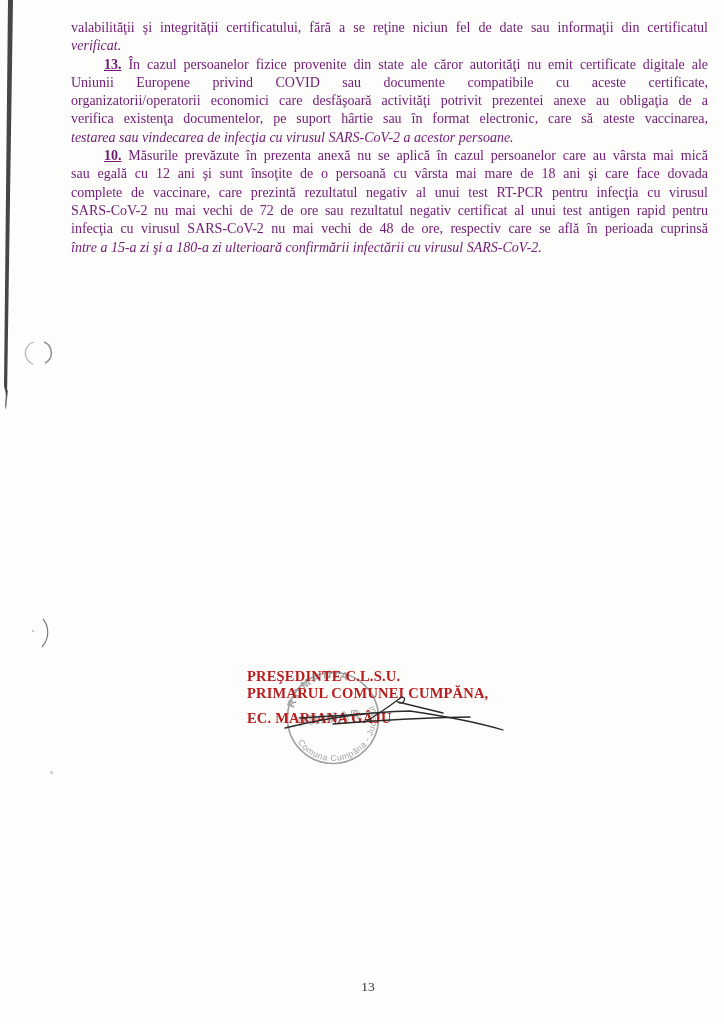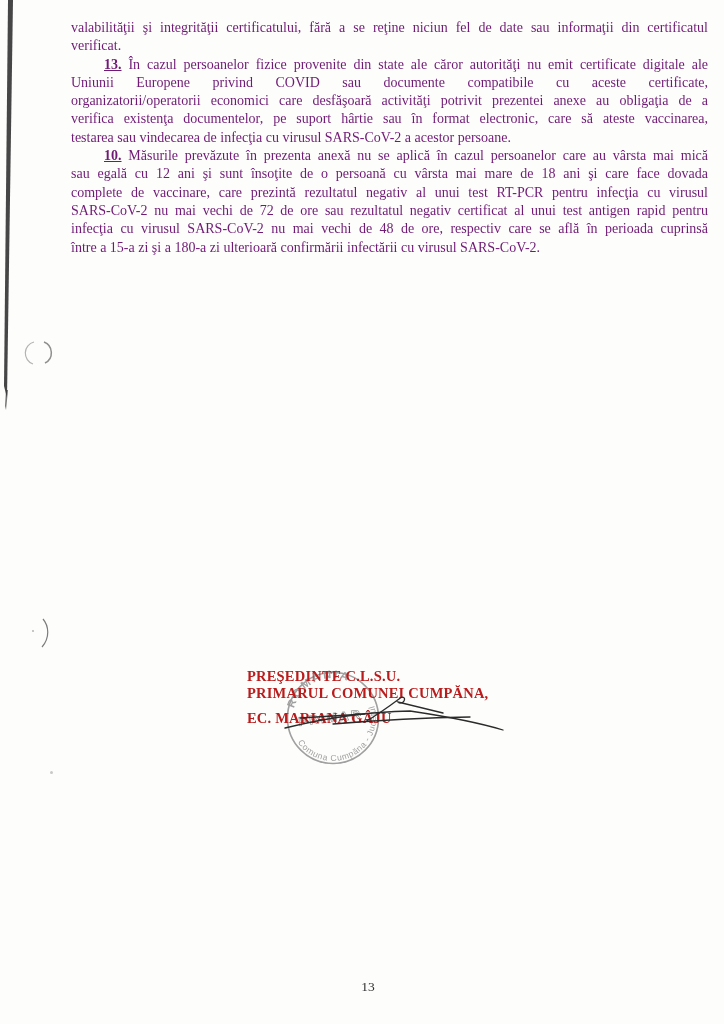--- a/index.html
+++ b/index.html
@@ -12,21 +12,21 @@
 
   
   .doc-body{
     position:absolute;left:71px;top:19px;width:637px;
     font-size:14px;line-height:18.3px;color:#701a75;
   }
   .doc-body .line{
     text-align:justify;text-align-last:justify;
     white-space:normal;
   }
-  .doc-body .line.last{text-align-last:left;}
+  .doc-body .line.last{text-align-last:left;font-style:italic;}
   .doc-body .line.indent{text-indent:33px;}
   .doc-body b{font-weight:bold;text-decoration:underline;}
 
   
   .sig-block{
     position:absolute;left:247px;top:668px;width:296px;
     color:#b91c1c;z-index:3;
   }
   .sig-line{
     font-size:14.5px;line-height:17px;font-weight:bold;letter-spacing:.2px;

